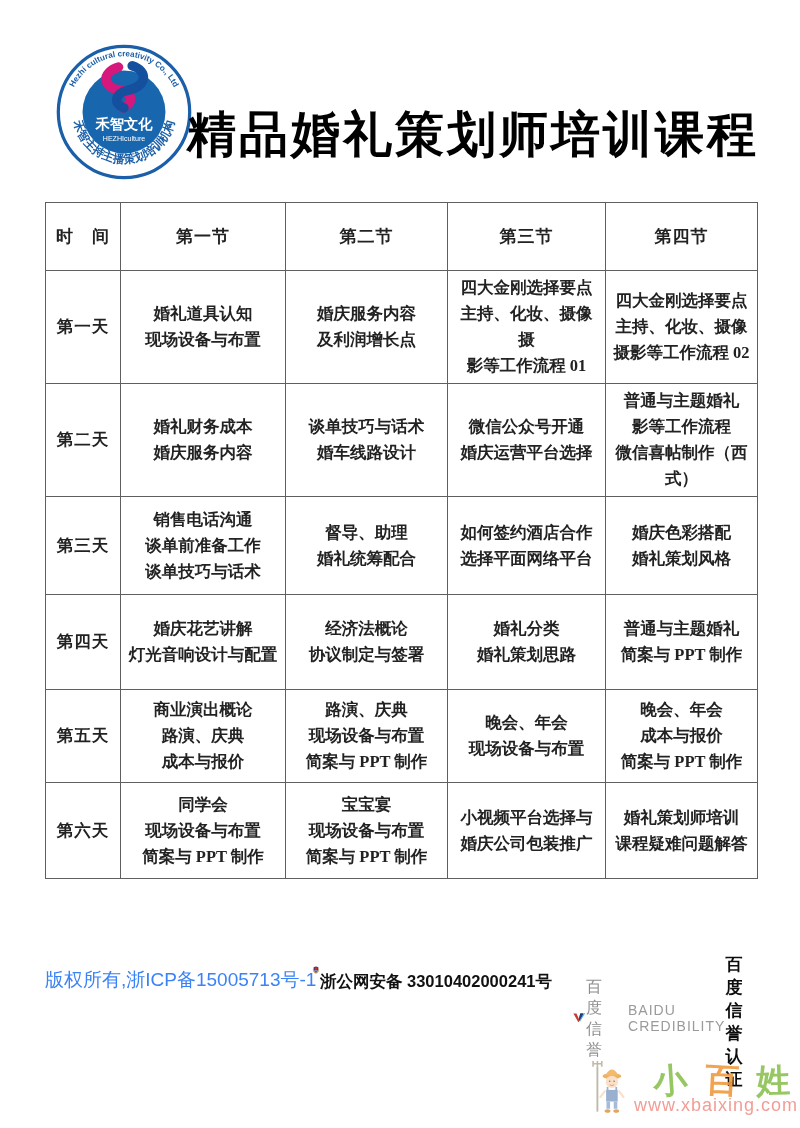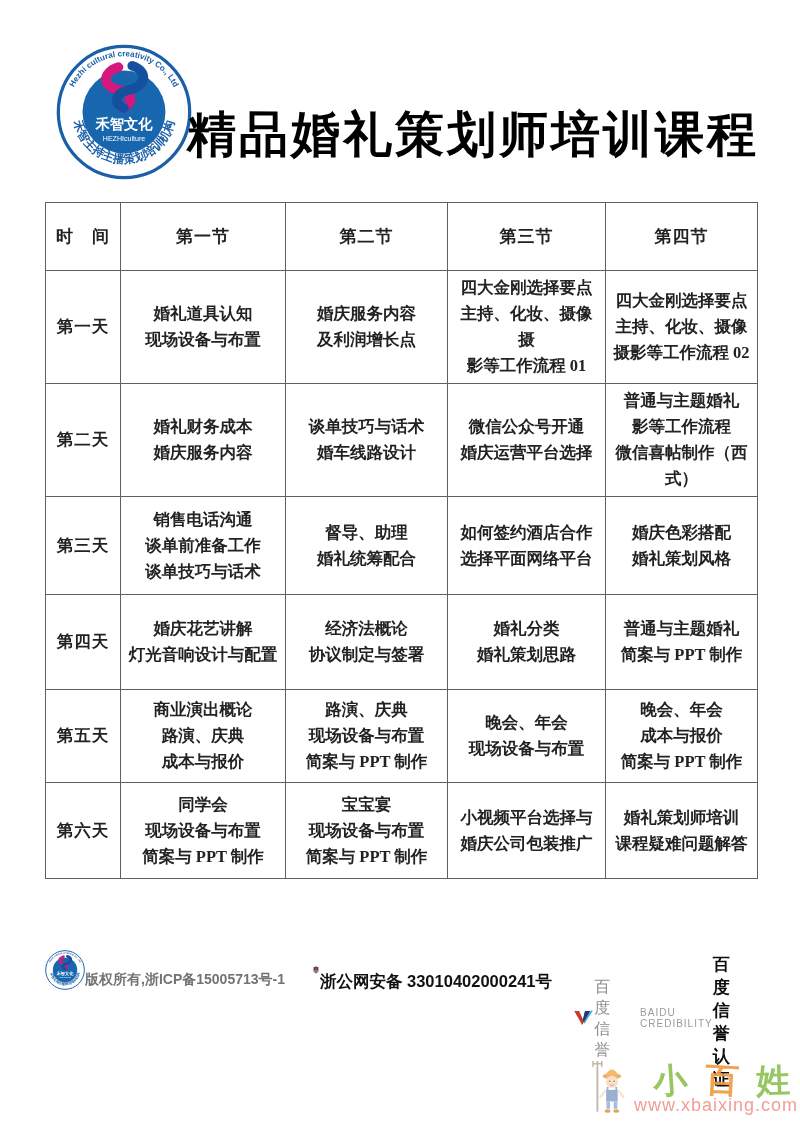--- a/index.html
+++ b/index.html
@@ -73,43 +73,42 @@
   .foot-police  { left: 312px; top: 930px; width: 240px; }
   .foot-baidu   { left: 572px; top: 944px; width: 175px; }
 
   .logo-bottom { width: 68px; height: 68px; }
   .police-svg  { width: 92px; height: 80px; }
   .baidu-svg   { width: 74px; height: 52px; }
 
   .copyright {
     margin-top: 20px;
     font-family: "Liberation Sans", "DejaVu Sans", sans-serif;
-    font-size: 14px;
-    color: #737373;
+    font-size: 19px;
+    color: #3b82f6;
     white-space: nowrap;
-    font-weight: bold;
   }
   .police-text {
     margin-top: 24px;
     font-family: "Liberation Sans", "DejaVu Sans", sans-serif;
     font-size: 16.5px;
     font-weight: bold;
     color: #111;
     white-space: nowrap;
   }
   .baidu-cn {
     margin-top: 2px;
     font-family: "Liberation Sans", "DejaVu Sans", sans-serif;
     font-size: 16px;
     color: #8e8e8e;
     letter-spacing: 3px;
   }
   .baidu-en {
     font-family: "Liberation Sans", "DejaVu Sans", sans-serif;
-    font-size: 10px;
+    font-size: 14px;
     color: #9a9a9a;
     letter-spacing: 1px;
     margin-top: 1px;
     margin-left: 23px;
   }
   .baidu-cert {
     margin-top: 9px;
     font-family: "Liberation Sans", "DejaVu Sans", sans-serif;
     font-size: 17px;
     font-weight: bold;

